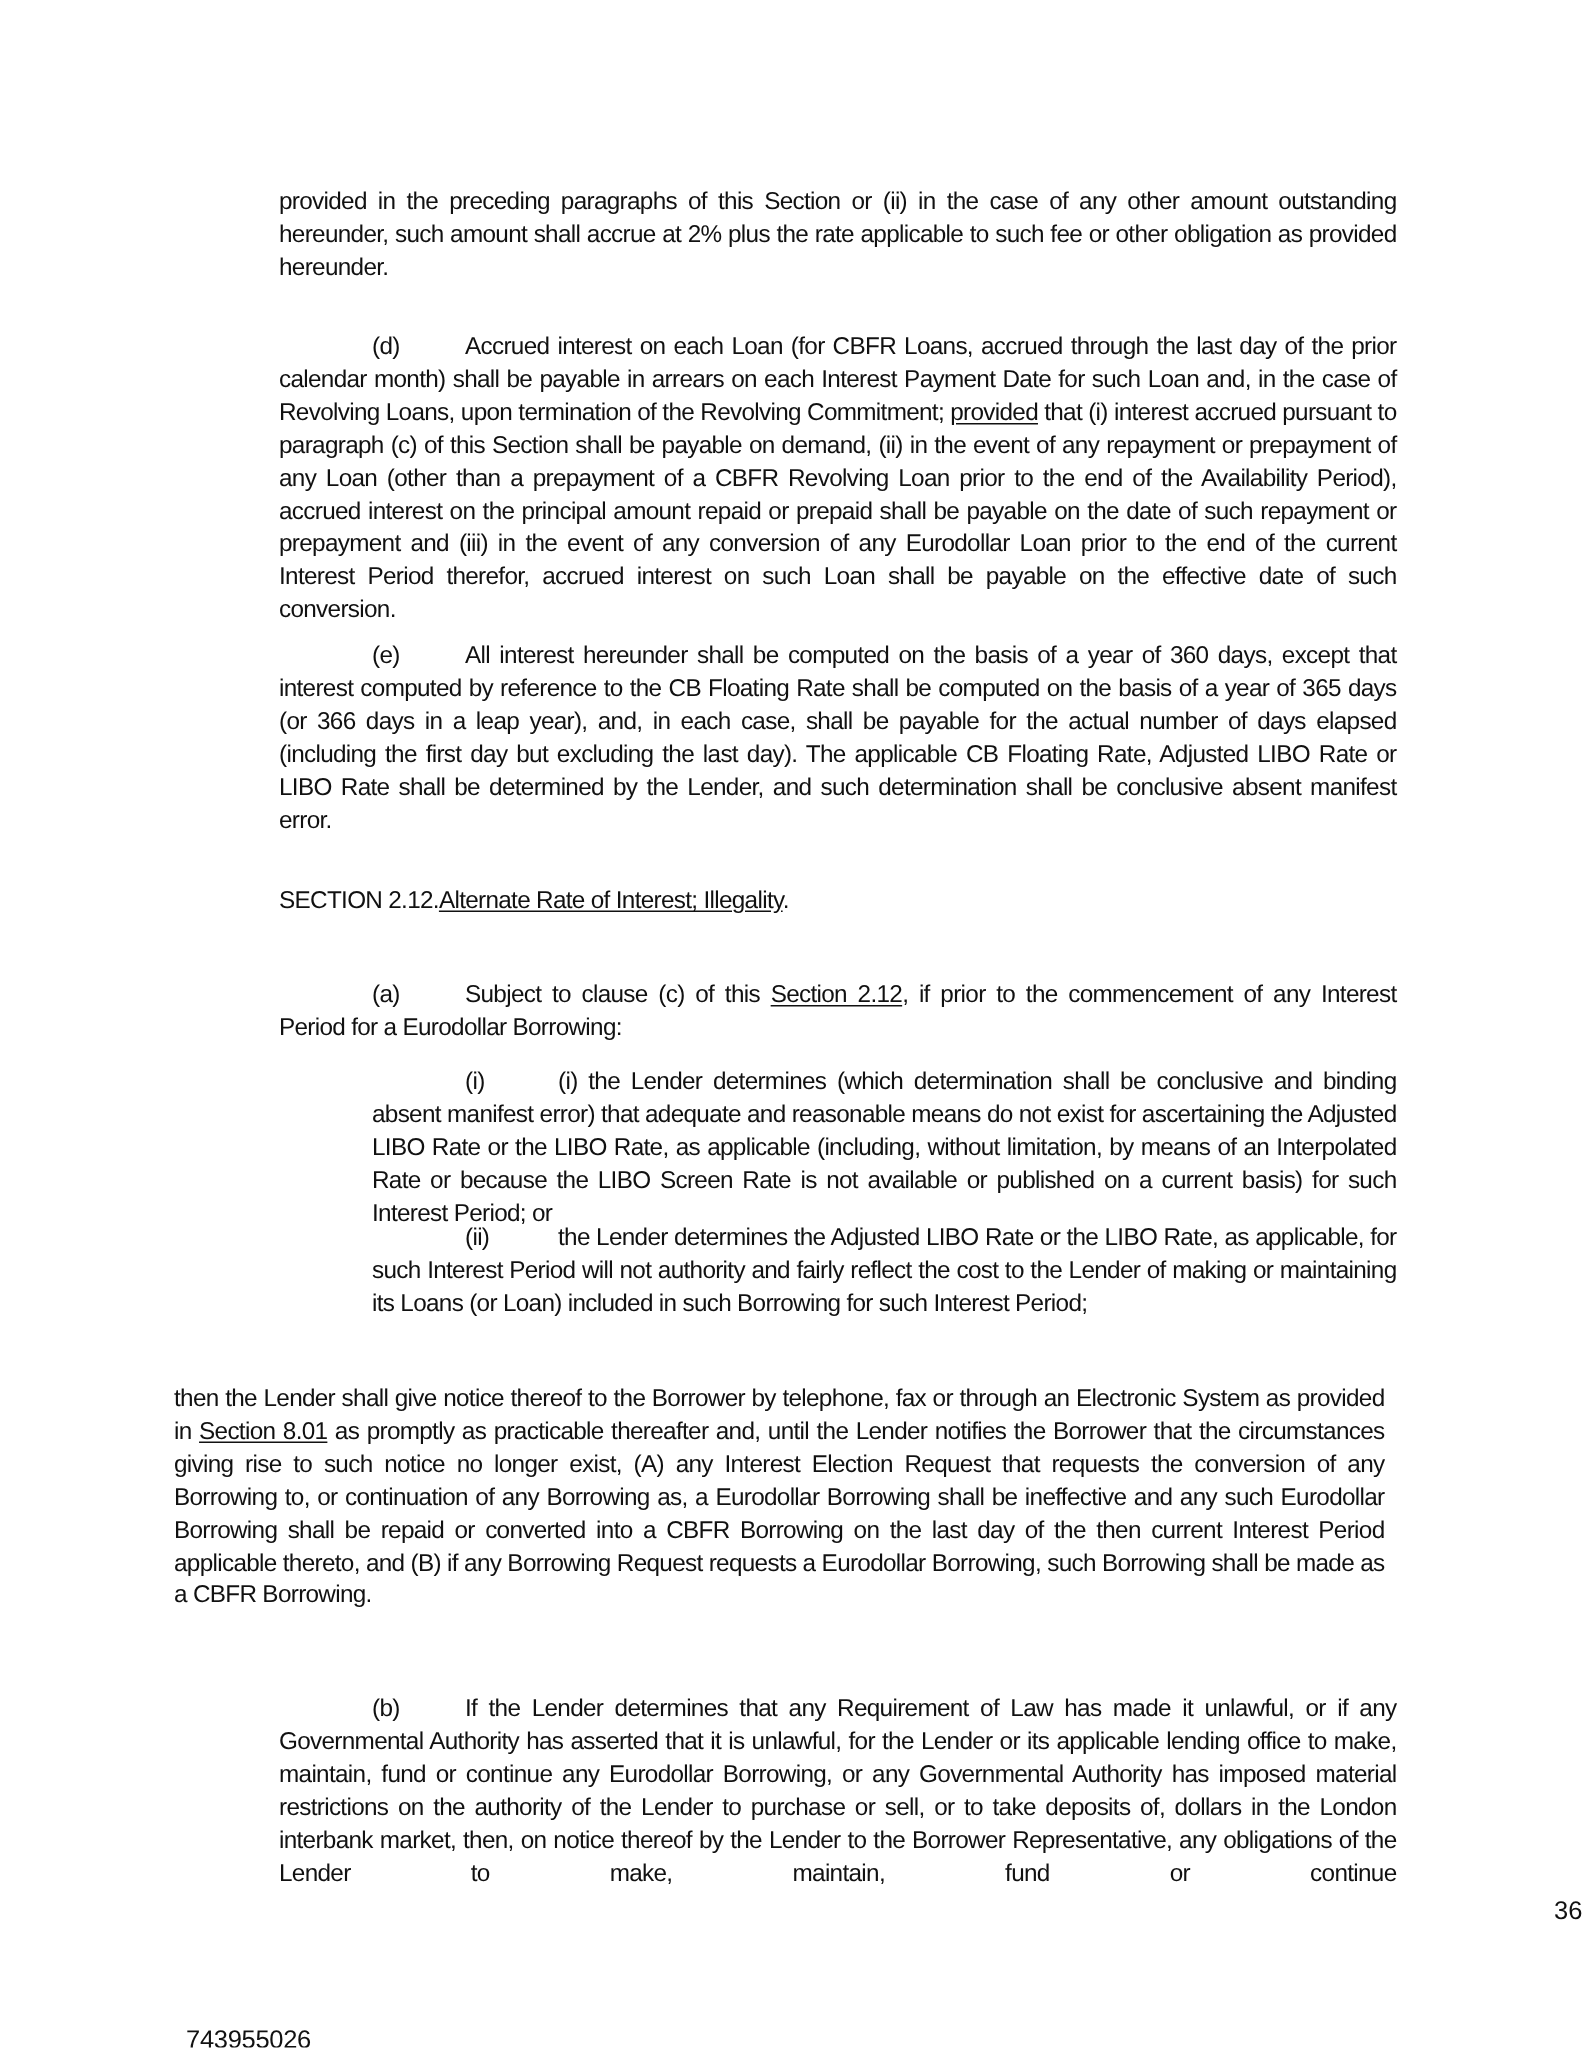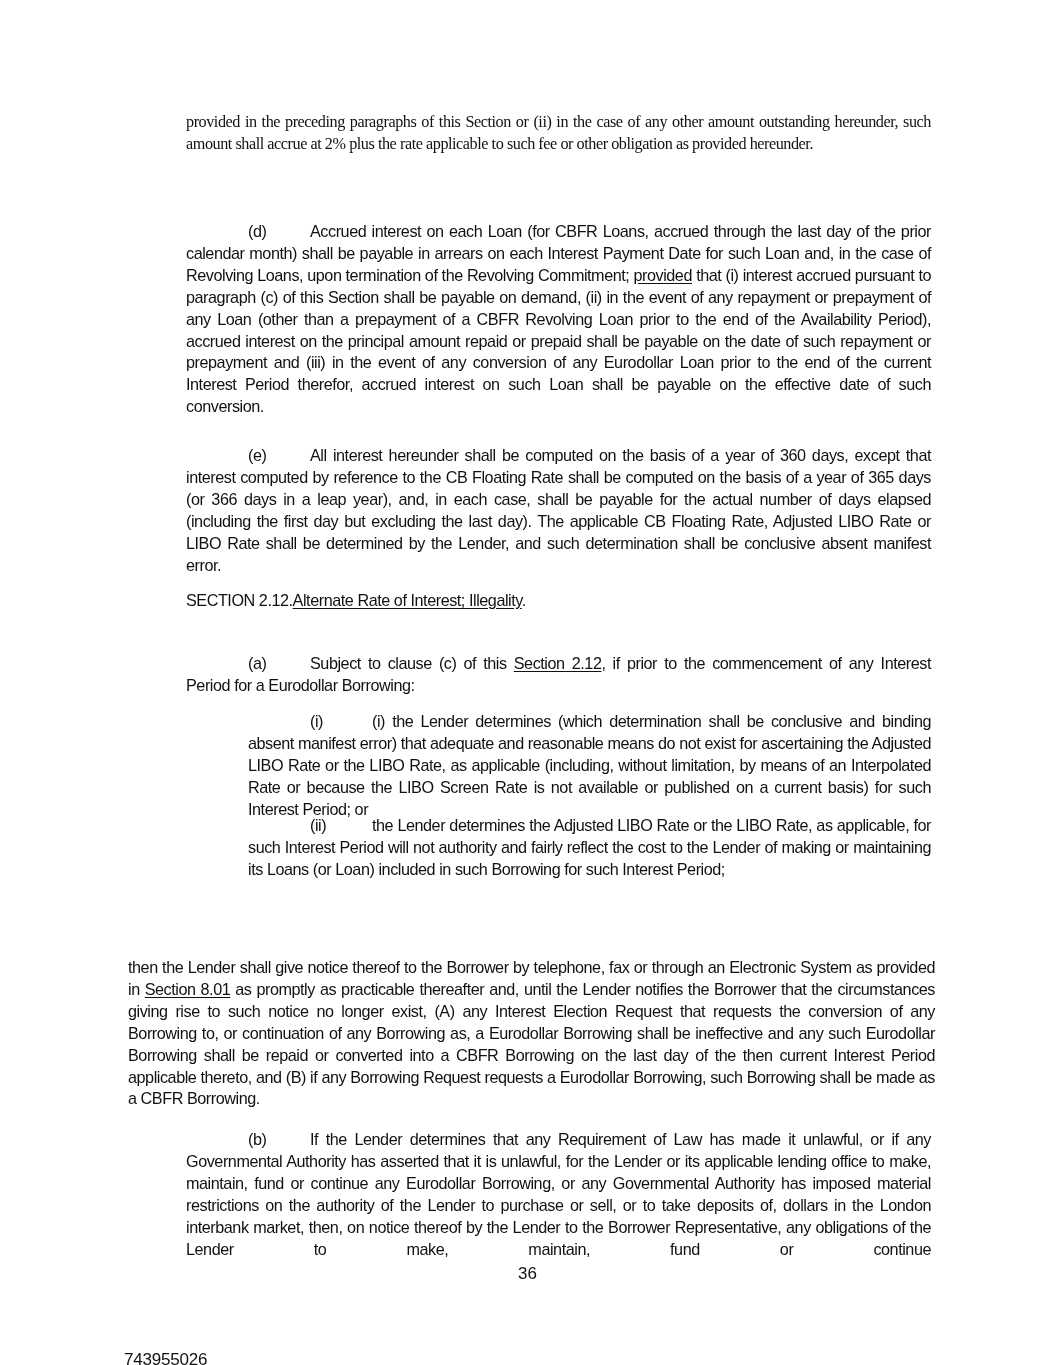--- a/index.html
+++ b/index.html
@@ -7,42 +7,42 @@
       width: 1055px; height: 1365px; background: #ffffff; position: relative; overflow: hidden;
       font-family: "Liberation Sans", sans-serif; color: #111111;
     }
     .para {
       position: absolute; font-size: 16.2px; line-height: 21.9px; text-align: justify;
       letter-spacing: -0.45px; word-spacing: 0px; margin: 0;
     }
     .para.last-left { text-align-last: left; }
     .c1 { left: 186px; width: 745px; }
     .c2 { left: 248px; width: 683px; }
-    .c0 { left: 128px; width: 807px; margin-top: 35px; }
+    .c0 { left: 116px; width: 807px; }
     .tab1 { display: inline-block; width: 62px; }
     .u { text-decoration: underline; text-underline-offset: 2px; }
     .label-d { display: inline-block; }
     .heading {
       position: absolute; left: 186px; top: 578px; font-size: 16.2px; line-height: 21.9px; letter-spacing: -0.45px; margin-top: 12px;
     }
-    .pagenum { position: absolute; left: 0; width: 1055px; text-align: center; top: 1264px; font-size: 17px; }
+    .pagenum { position: absolute; left: 0; width: 1055px; text-align: right; top: 1264px; font-size: 17px; }
     .docid { position: absolute; left: 124px; top: 1350px; font-size: 17px; letter-spacing: -0.2px; text-align: center; }
   </style>
 </head>
 <body>
 
-<p class="para c1 last-left" style="top:112px;font-family:Liberation Serif, serif;">
+<p class="para c1 last-left" style="top:124px;">
   <span>provided in the preceding paragraphs of this Section or (ii) in the case of any other amount outstanding hereunder, such amount shall accrue at 2% plus the rate applicable to such fee or other obligation as provided hereunder.</span>
 </p>
 
 <p class="para c1 last-left" style="top:210px;margin-top:11px;">
   <span class="tab1"></span><span class="label-d" style="width:62px;">(d)</span><span>Accrued interest on each Loan (for CBFR Loans, accrued through the last day of the prior calendar month) shall be payable in arrears on each Interest Payment Date for such Loan and, in the case of Revolving Loans, upon termination of the Revolving Commitment; </span><span class="u">provided</span><span> that (i) interest accrued pursuant to paragraph (c) of this Section shall be payable on demand, (ii) in the event of any repayment or prepayment of any Loan (other than a prepayment of a CBFR Revolving Loan prior to the end of the Availability Period), accrued interest on the principal amount repaid or prepaid shall be payable on the date of such repayment or prepayment and (iii) in the event of any conversion of any Eurodollar Loan prior to the end of the current Interest Period therefor, accrued interest on such Loan shall be payable on the effective date of such conversion.</span>
 </p>
 
-<p class="para c1 last-left" style="top:445px;">
+<p class="para c1 last-left" style="top:427px;">
   <span class="tab1"></span><span class="label-d" style="width:62px;">(e)</span><span>All interest hereunder shall be computed on the basis of a year of 360 days, except that interest computed by reference to the CB Floating Rate shall be computed on the basis of a year of 365 days (or 366 days in a leap year), and, in each case, shall be payable for the actual number of days elapsed (including the first day but excluding the last day).  The applicable CB Floating Rate, Adjusted LIBO Rate or LIBO Rate shall be determined by the Lender, and such determination shall be conclusive absent manifest error.</span>
 </p>
 
 <div class="heading">
   <span>SECTION 2.12.</span><span class="u">Alternate Rate of Interest; Illegality</span><span>.</span>
 </div>
 
 <p class="para c1 last-left" style="top:653px;">
   <span class="tab1"></span><span class="label-d" style="width:62px;">(a)</span><span>Subject to clause (c) of this </span><span class="u">Section 2.12</span><span>, if prior to the commencement of any Interest Period for a Eurodollar Borrowing:</span>
 </p>

